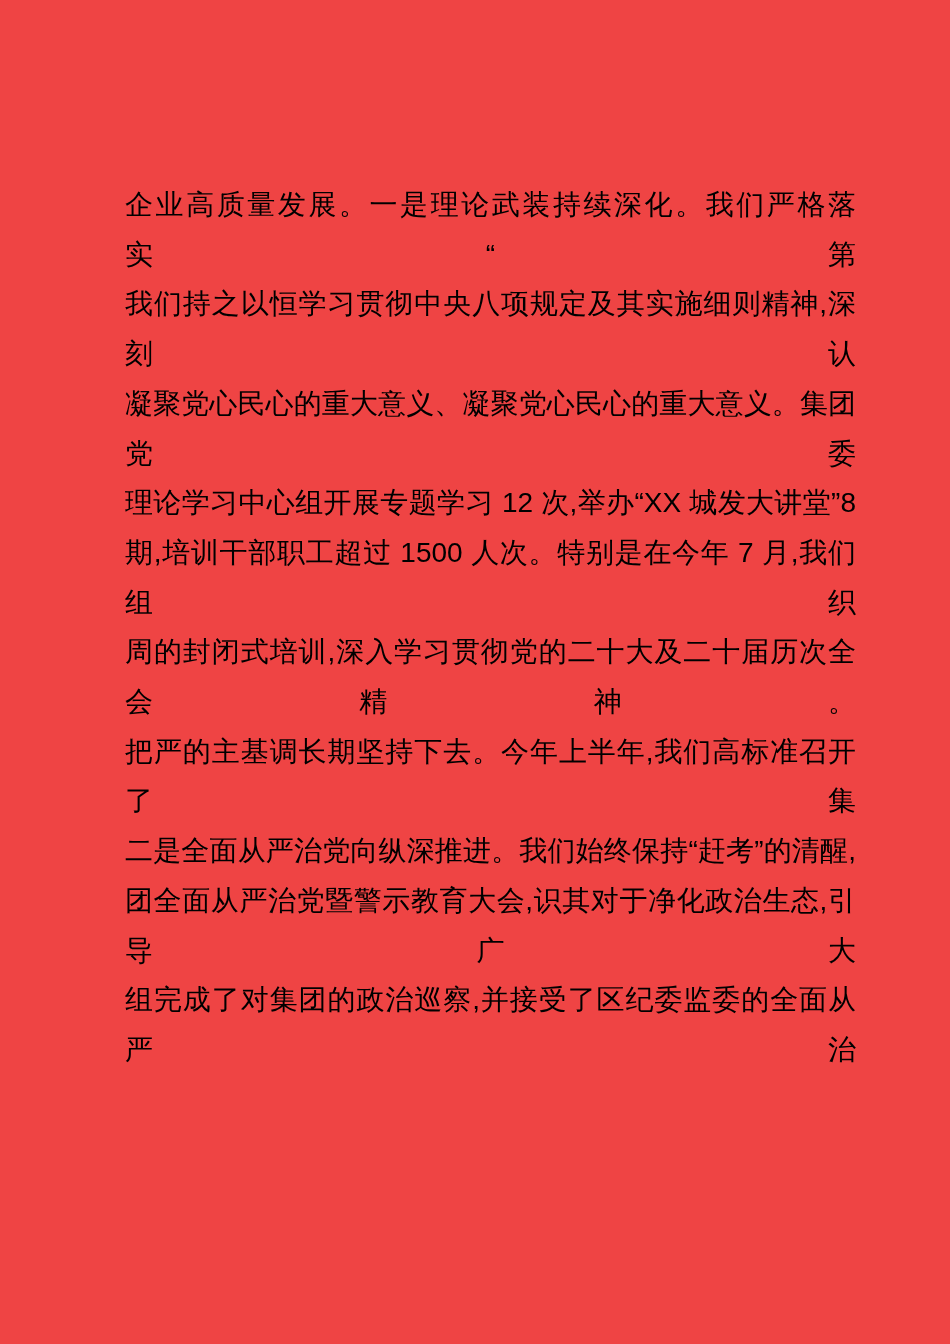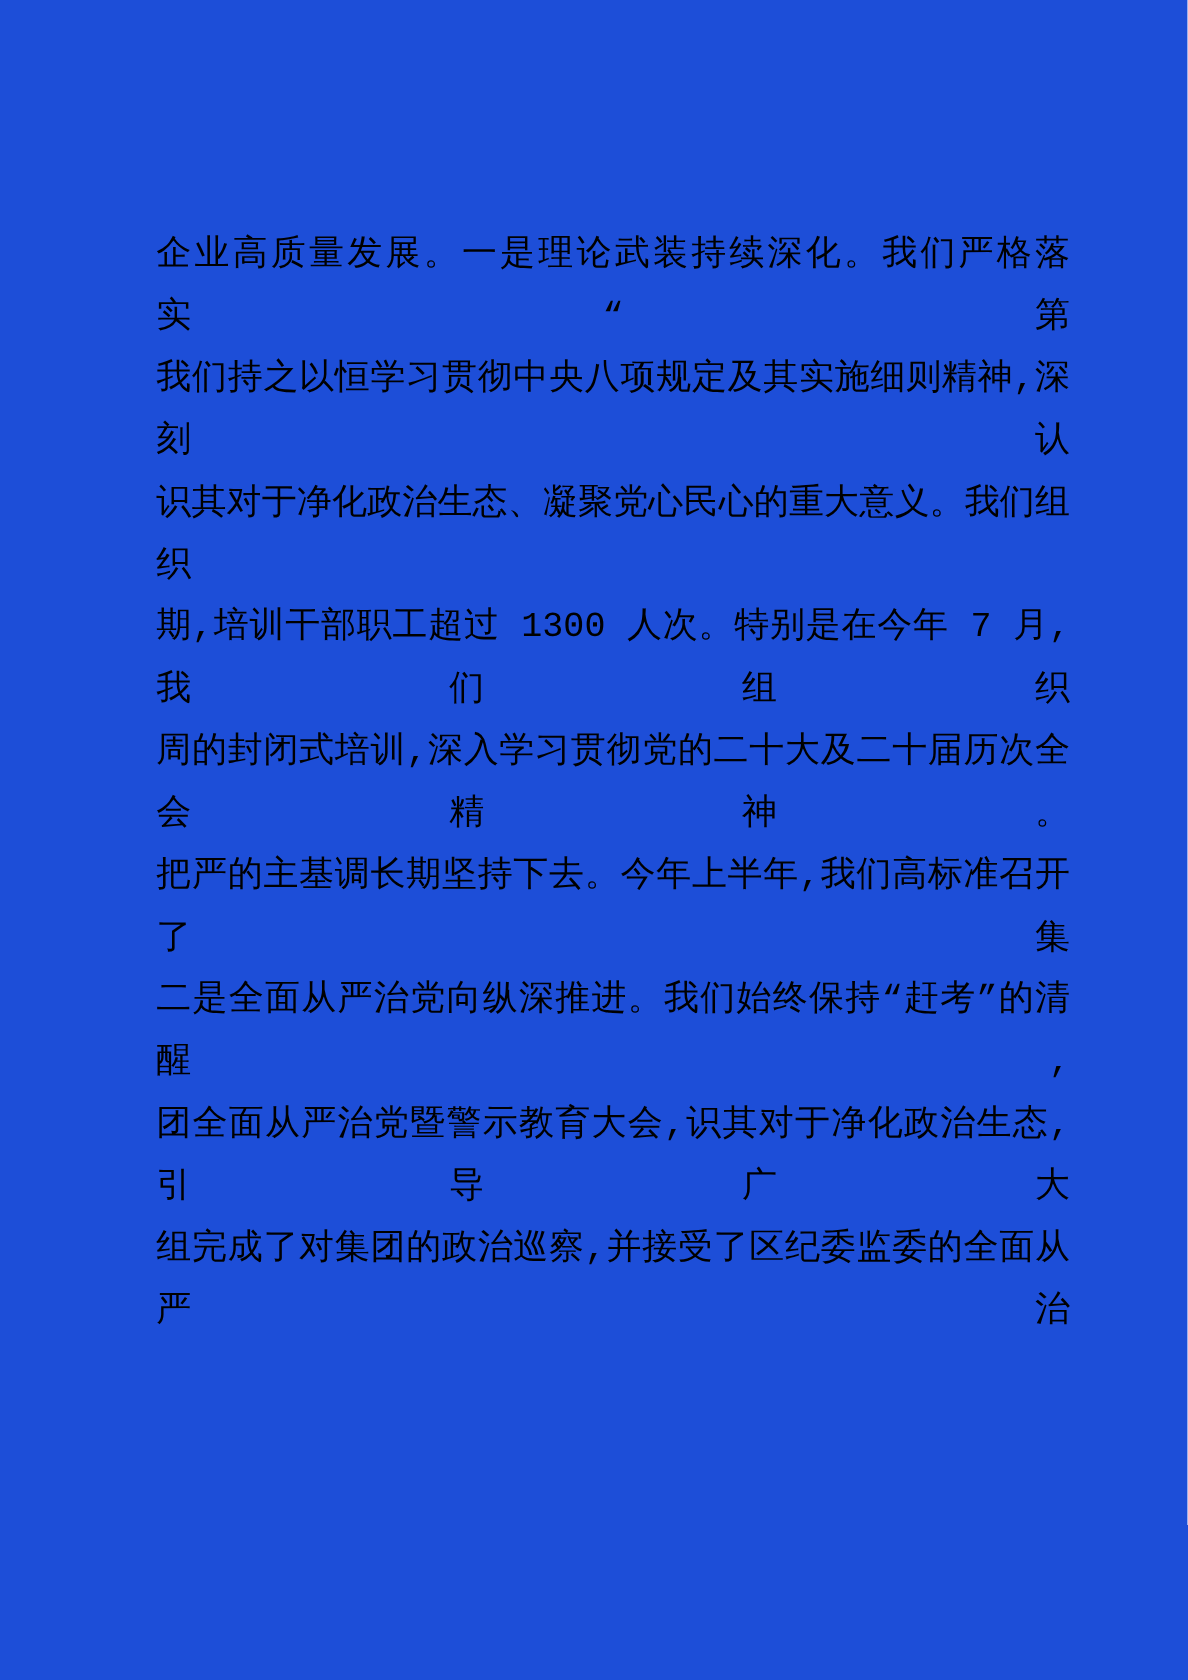--- a/index.html
+++ b/index.html
@@ -4,23 +4,23 @@
 <style>
   html, body {
     margin: 0;
     padding: 0;
     background: #ffffff;
   }
   .page {
     position: relative;
     width: 950px;
     height: 1344px;
-    background: #1d4ed8;
+    background: #ef4444;
     overflow: hidden;
-    font-family: Liberation Mono, monospace;
+    font-family: Liberation Sans, sans-serif;
   }
   .text-block {
     position: absolute;
     left: 125px;
     top: 180px;
     width: 731px;
     font-size: 28px;
     line-height: 49.7px;
     color: #000000;
     font-weight: 400;
@@ -34,22 +34,23 @@
     word-break: break-all;
   }
 </style>
 </head>
 <body>
 
 <div class="page">
   <div class="text-block">
     <div class="line">企业高质量发展。一是理论武装持续深化。我们严格落实“第</div>
     <div class="line">我们持之以恒学习贯彻中央八项规定及其实施细则精神,深刻认</div>
-    <div class="line">识其对于净化政治生态、凝聚党心民心的重大意义。我们组织</div>
-    <div class="line">期,培训干部职工超过 1300 人次。特别是在今年 7 月,我们组织</div>
+    <div class="line">凝聚党心民心的重大意义、凝聚党心民心的重大意义。集团党委</div>
+    <div class="line">理论学习中心组开展专题学习 12 次,举办“XX 城发大讲堂”8</div>
+    <div class="line">期,培训干部职工超过 1500 人次。特别是在今年 7 月,我们组织</div>
     <div class="line">周的封闭式培训,深入学习贯彻党的二十大及二十届历次全会精神。</div>
     <div class="line">把严的主基调长期坚持下去。今年上半年,我们高标准召开了集</div>
     <div class="line">二是全面从严治党向纵深推进。我们始终保持“赶考”的清醒,</div>
     <div class="line">团全面从严治党暨警示教育大会,识其对于净化政治生态,引导广大</div>
     <div class="line">组完成了对集团的政治巡察,并接受了区纪委监委的全面从严治</div>
 
   </div>
 </div>
 
 </body></html>

